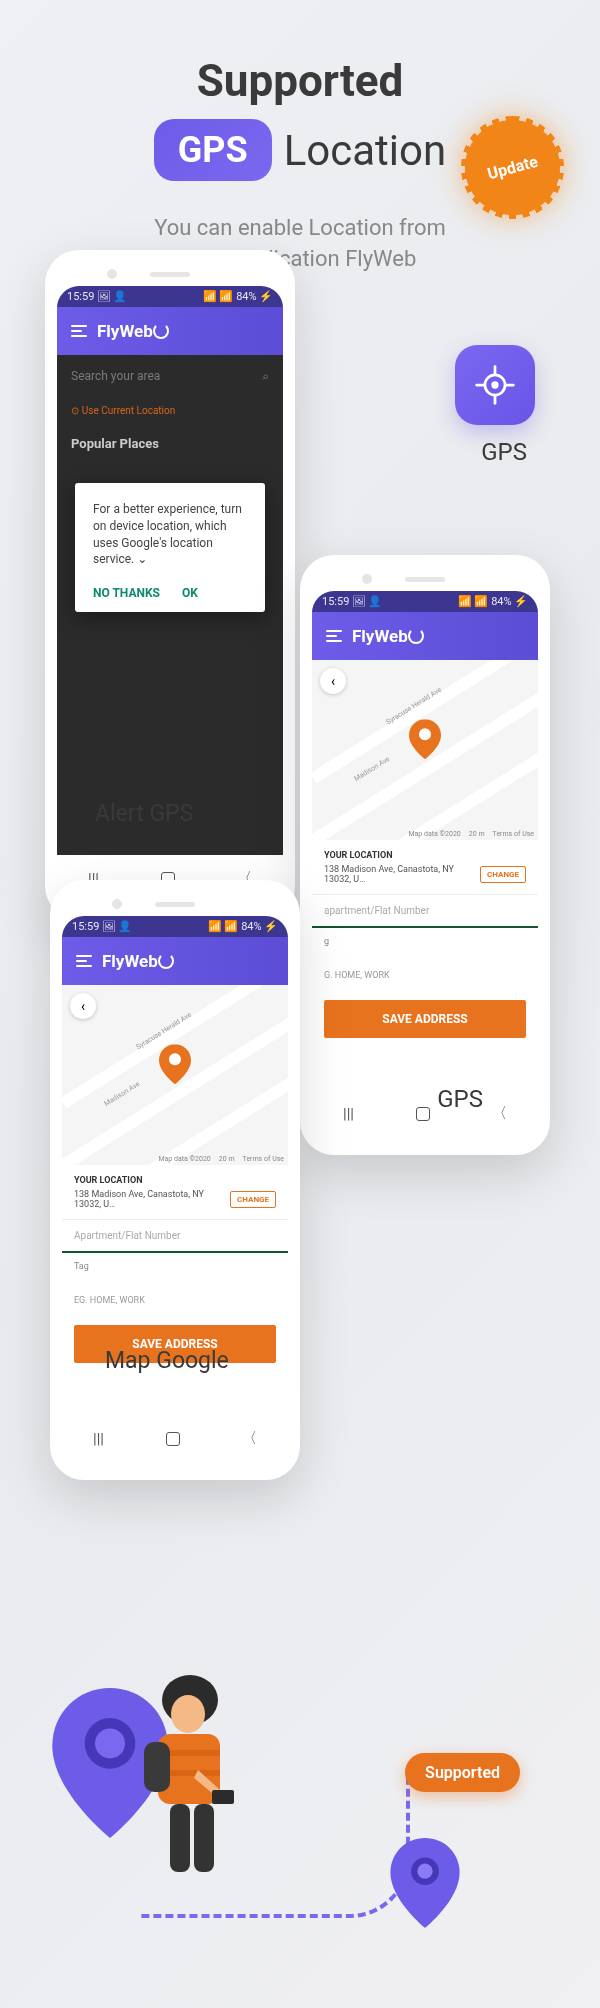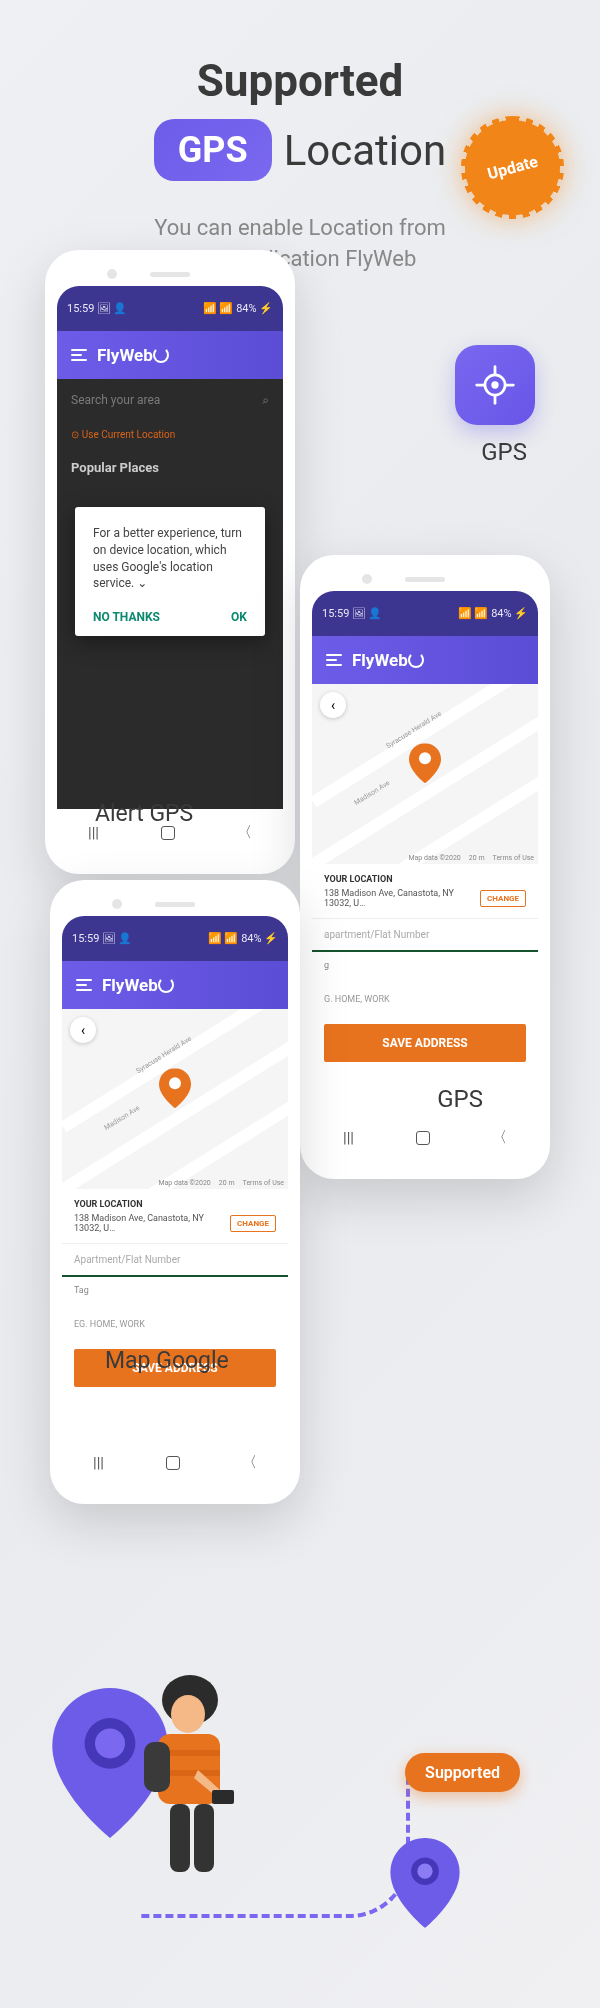--- a/index.html
+++ b/index.html
@@ -10,36 +10,36 @@
 .gps-badge{background:linear-gradient(135deg,#6d5ce8 0%,#7a68f0 100%);color:#fff;padding:10px 24px;border-radius:20px;font-size:36px;font-weight:700}
 .loc-text{font-size:42px;color:#3a3a3a;font-weight:400}
 .update-burst{position:absolute;top:120px;right:40px;width:95px;height:95px;background:#f28518;border-radius:50%;display:flex;align-items:center;justify-content:center;color:#fff;font-weight:700;font-size:16px;box-shadow:0 0 30px rgba(242,133,24,0.6)}
 .update-burst::before{content:"";position:absolute;inset:-4px;border-radius:50%;background:repeating-conic-gradient(#f28518 0deg 8deg,transparent 8deg 16deg);z-index:-1}
 .subtitle{text-align:center;font-size:22px;color:#888;margin-top:32px;line-height:1.4}
 .phone{position:absolute;border-radius:34px;background:#fff;box-shadow:0 18px 50px rgba(0,0,0,0.15);padding:12px 12px 18px}
 .phone-screen{background:#fff;border-radius:22px;overflow:hidden}
 .phone-top{height:24px;display:flex;align-items:center;justify-content:space-between;padding:0 50px}
 .speaker{width:40px;height:5px;background:#e5e5e5;border-radius:3px;margin:0 auto}
 .cam{width:10px;height:10px;background:#e5e5e5;border-radius:50%}
-.status-bar{background:#3d3690;color:#e8e8f8;font-size:11px;padding:16px 10px;display:flex;justify-content:space-between;align-items:center}
+.status-bar{background:#3d3690;color:#e8e8f8;font-size:11px;padding:4px 10px;display:flex;justify-content:space-between;align-items:center}
 .app-bar{background:linear-gradient(90deg,#6d5ce8 0%,#5b4dd6 100%);color:#fff;padding:14px 14px;display:flex;align-items:center;justify-content:flex-start}
 .app-title{font-weight:700;font-size:17px;display:flex;align-items:center;gap:10px}
 .menu-ic{display:flex;flex-direction:column;gap:3px}
 .menu-ic span{width:16px;height:2px;background:#fff;border-radius:1px}
 .refresh-ic{width:16px;height:16px;border:2px solid #fff;border-top-color:transparent;border-radius:50%;position:relative}
 .nav-bar{display:flex;justify-content:space-around;align-items:center;padding:14px 0;background:#fff}
 .nav-ic{color:#555;font-size:15px}
 .phone1{top:250px;left:45px;width:250px}
-.phone1 .content{height:430px;position:relative;background:#2b2b2b}
+.phone1 .content{height:500px;position:relative;background:#2b2b2b}
 .dim-search{color:#7a7a7a;padding:14px;font-size:12px;display:flex;justify-content:space-between}
 .dim-link{color:#d9641a;font-size:10px;padding:8px 14px}
 .dim-section{color:#ccc;padding:12px 14px 6px;font-size:13px;font-weight:700}
 .alert-box{position:absolute;top:128px;left:18px;right:18px;background:#fff;border-radius:3px;padding:18px 18px 12px;box-shadow:0 6px 22px rgba(0,0,0,0.4)}
 .alert-text{font-size:12px;color:#444;line-height:1.4}
-.alert-btns{display:flex;justify-content:space-between;gap:22px;margin-top:18px}
+.alert-btns{display:flex;justify-content:flex-start;gap:22px;margin-top:18px}
 .alert-btn{color:#0d896f;font-size:12px;font-weight:700}
 .label1{position:absolute;top:800px;left:95px;font-size:23px;color:#3a3a3a}
 .phone2{top:555px;right:50px;width:250px}
 .phone2 .content{height:430px;background:#fff}
 .map{height:180px;background:#f5f5f5;position:relative;overflow:hidden}
 .map-back{position:absolute;top:8px;left:8px;width:26px;height:26px;background:#fff;border-radius:50%;box-shadow:0 1px 4px rgba(0,0,0,0.2);display:flex;align-items:center;justify-content:center;font-size:14px}
 .map-pin{position:absolute;top:50%;left:50%;transform:translate(-50%,-70%)}
 .map-street{position:absolute;background:#fff;transform:rotate(-32deg)}
 .map-label{position:absolute;font-size:7px;color:#999;transform:rotate(-32deg)}
 .map-attr{position:absolute;bottom:2px;right:4px;font-size:7px;color:#888;display:flex;gap:8px}

